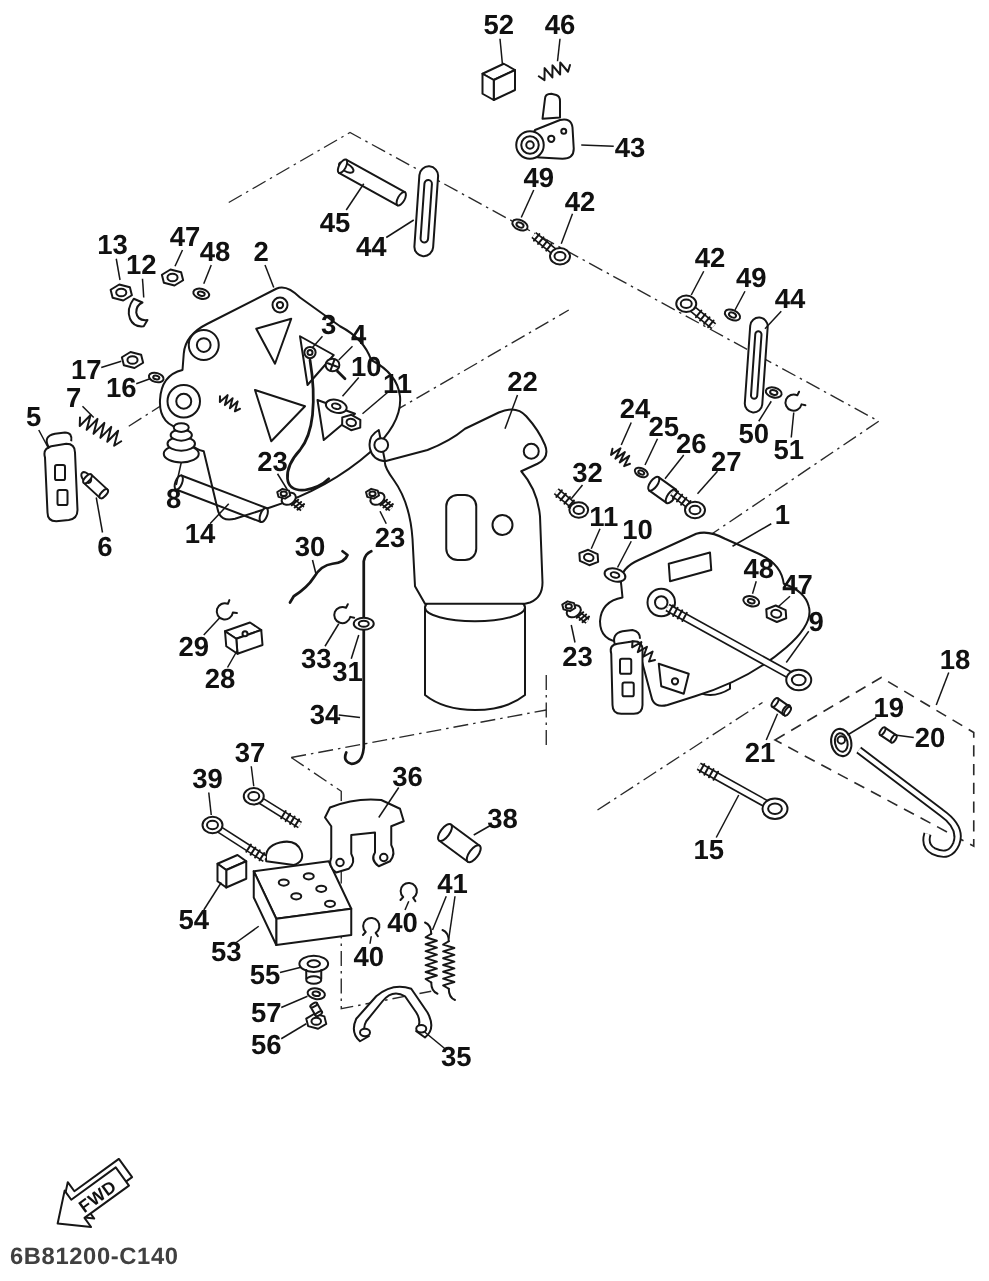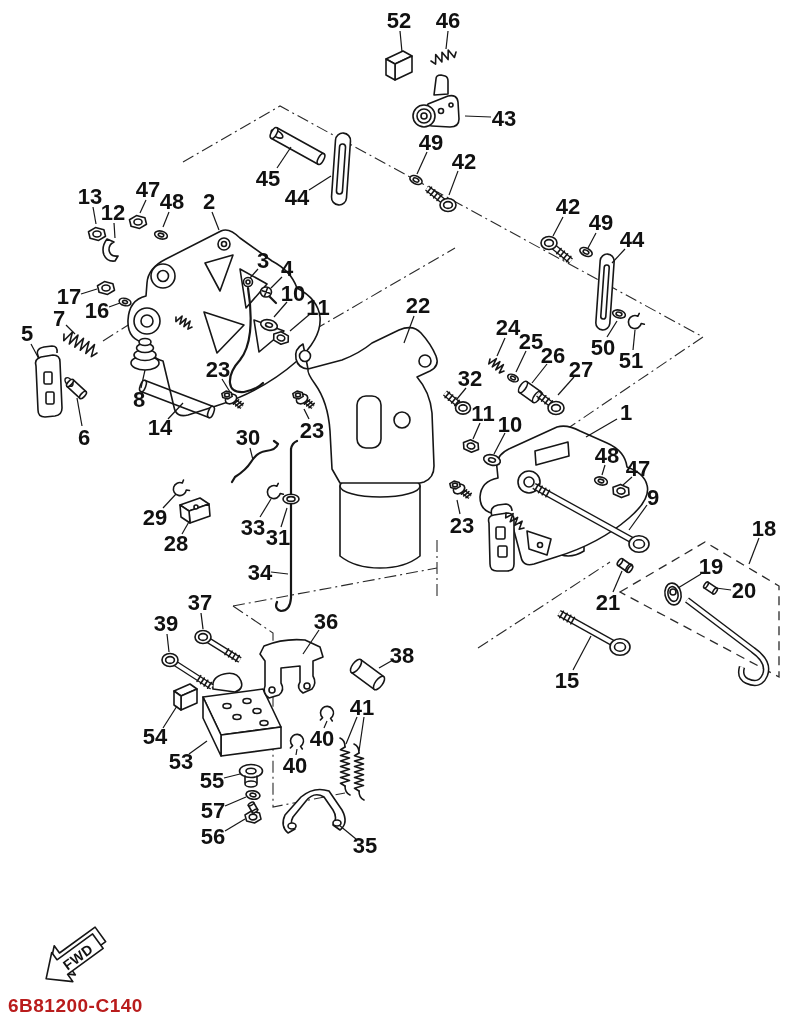--- a/index.html
+++ b/index.html
@@ -7,21 +7,21 @@
         font-family:"Liberation Sans",sans-serif;}
   svg{position:absolute;left:0;top:0;}
   .p{fill:#fff;stroke:#161616;stroke-width:1.6;stroke-linejoin:round;}
   .l{fill:none;stroke:#161616;stroke-width:1.6;stroke-linecap:round;stroke-linejoin:round;}
   .w{fill:none;stroke:#161616;stroke-width:2.2;stroke-linecap:round;stroke-linejoin:round;}
   .dd{fill:none;stroke:#2a2a2a;stroke-width:1.1;stroke-dasharray:12 4 2 4;}
   .dl{fill:none;stroke:#2a2a2a;stroke-width:1.3;stroke-dasharray:9 6;}
   .callout{font:700 22px "Liberation Sans",sans-serif;fill:#111;}
   .leader{stroke:#161616;stroke-width:1.2;}
   #code{position:absolute;left:8px;top:995px;font:600 19px "Liberation Sans",sans-serif;
-        color:#b91c1c;letter-spacing:.5px;}
+        color:#404040;letter-spacing:.5px;}
   .fwdtxt{font:700 14px "Liberation Sans",sans-serif;fill:#111;letter-spacing:.5px;}
 </style>
 </head>
 <body>
 
 <div id="page">
 
 <svg id="d" width="791" height="1025" viewBox="0 0 791 1025">
 
   <g>

